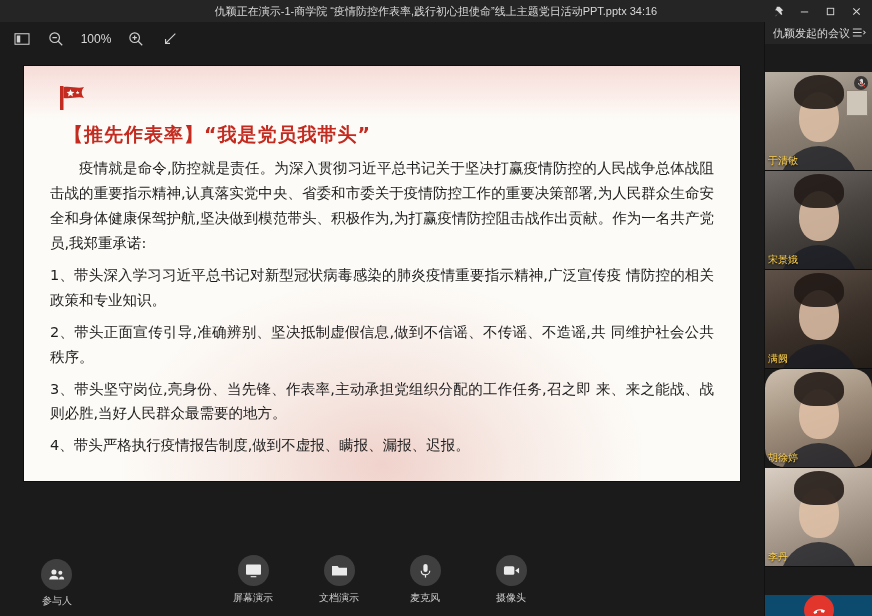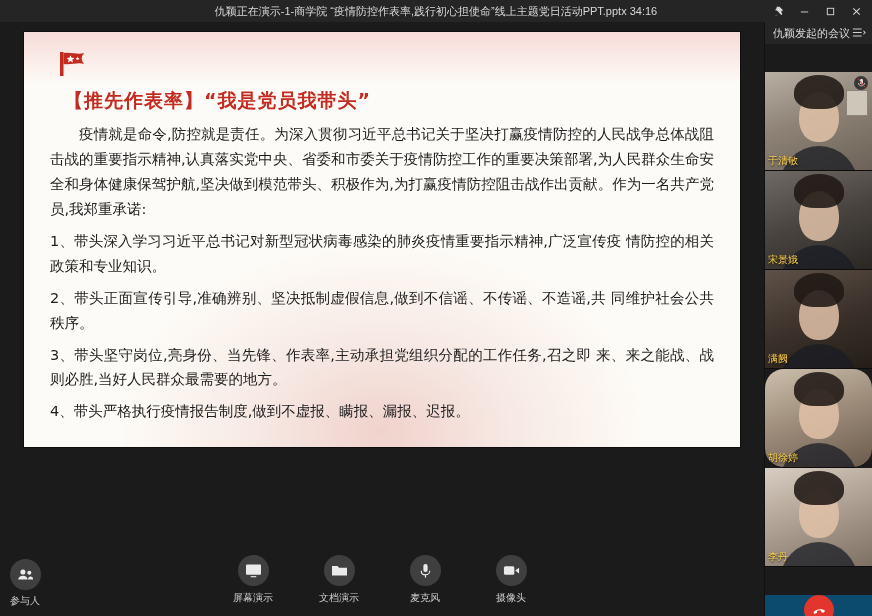--- a/index.html
+++ b/index.html
@@ -172,21 +172,21 @@
   }
   .ctrl .lbl {
     font-size: 10px;
     color: #cfcfcf;
     white-space: nowrap;
   }
   .participants {
     position: absolute;
     left: 10px; bottom: 8px;
     width: 62px;
-    display: flex; flex-direction: column; align-items: flex-start; gap: 4px;
+    display: flex; flex-direction: column; align-items: flex-end; gap: 4px;
   }
   .participants .circle {
     width: 31px; height: 31px;
     border-radius: 50%;
     background: #3f3f3f;
     display: flex; align-items: center; justify-content: center;
     color: #eaeaea;
   }
   .participants .lbl { font-size: 10px; color: #cfcfcf; }
 
@@ -327,20 +327,46 @@
             <path d="M2.5 2.5 9.5 9.5M9.5 2.5 2.5 9.5" stroke="#d8d8d8" stroke-width="1.1"></path>
           </svg>
       </div>
     </div>
   </div>
 
   <div class="body-row">
 
     <div class="viewer">
 
+      <div class="toolbar">
+        <div class="tool">
+          <svg width="16" height="14" viewBox="0 0 18 16">
+              <rect x="1" y="2" width="16" height="12" fill="none" stroke="#cfcfcf" stroke-width="1.2"></rect>
+              <rect x="3" y="4" width="4" height="8" fill="#cfcfcf"></rect>
+            </svg>
+        </div>
+        <div class="tool">
+          <svg width="16" height="16" viewBox="0 0 18 18">
+              <circle cx="7.5" cy="7.5" r="5.4" fill="none" stroke="#cfcfcf" stroke-width="1.3"></circle>
+              <path d="M5 7.5h5M11.5 11.5 16 16" stroke="#cfcfcf" stroke-width="1.3"></path>
+            </svg>
+        </div>
+        <div class="zoom-label">100%</div>
+        <div class="tool">
+          <svg width="16" height="16" viewBox="0 0 18 18">
+              <circle cx="7.5" cy="7.5" r="5.4" fill="none" stroke="#cfcfcf" stroke-width="1.3"></circle>
+              <path d="M5 7.5h5M7.5 5v5M11.5 11.5 16 16" stroke="#cfcfcf" stroke-width="1.3"></path>
+            </svg>
+        </div>
+        <div class="tool">
+          <svg width="16" height="16" viewBox="0 0 18 18">
+              <path d="M15 3 4 14M4 9v5h5" fill="none" stroke="#cfcfcf" stroke-width="1.3"></path>
+            </svg>
+        </div>
+      </div>
 
       <div class="stage">
         <div class="slide">
           <div class="slide-inner">
             <div class="emblem">
               <svg width="48" height="40" viewBox="0 0 48 40">
                 <g fill="#c32b20">
                   <path d="M10 30 L10 6 L13.5 6 L13.5 30 Z"></path>
                   <path d="M13.5 7 C22 6 28 9 34 7 C31 11 31 14 34 18 C28 16 22 19 13.5 18 Z"></path>
                   <path d="M20.5 9.2 l1.1 2.6 2.8.2 -2.1 1.8 .65 2.7 -2.45-1.5 -2.45 1.5 .65-2.7 -2.1-1.8 2.8-.2z" fill="#fdfbf7"></path>

